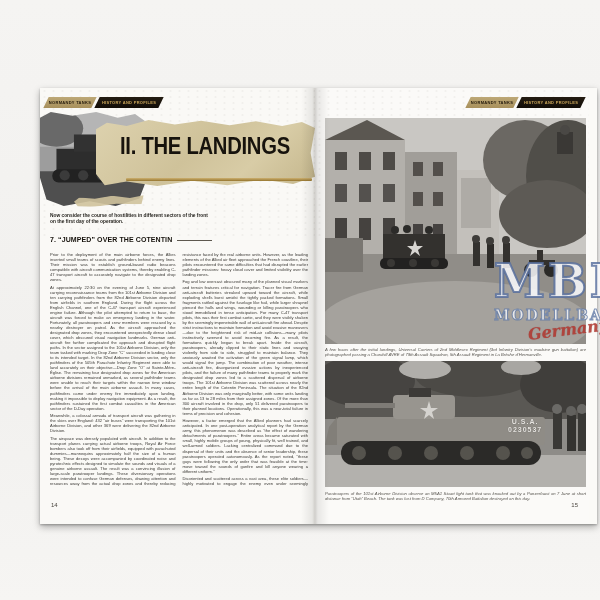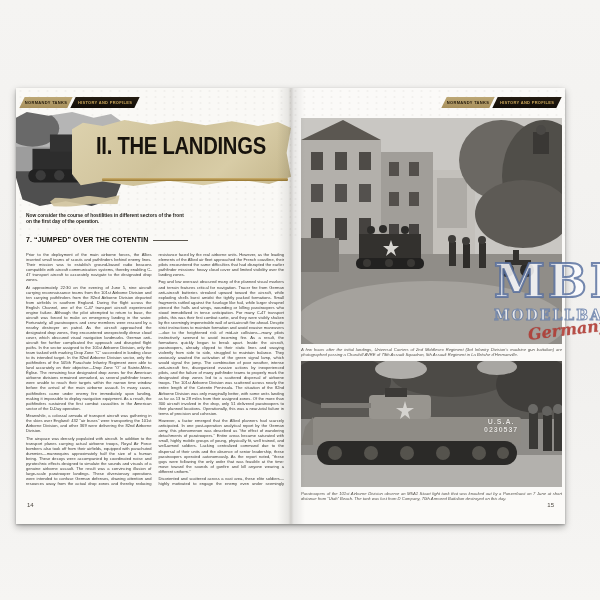--- a/index.html
+++ b/index.html
@@ -3,23 +3,24 @@
 <meta charset="utf-8">
 <style>
   html,body{margin:0;padding:0;}
   body{
     width:600px;height:600px;position:relative;overflow:hidden;
     background:linear-gradient(180deg,#f5f4f2 0%,#f1f0ee 60%,#f6f5f3 100%);
     font-family:"Liberation Sans", sans-serif;
     -webkit-font-smoothing:antialiased;
   }
   .book{
-    position:absolute;left:16px;top:88px;width:549px;height:436px;
+    position:absolute;left:40px;top:88px;width:549px;height:436px;
     background:#fbfaf7;
     box-shadow:0 3px 7px rgba(0,0,0,.30),0 1px 2px rgba(0,0,0,.25);
+    padding-left:8px;
   }
   .page{position:absolute;top:0;height:436px;overflow:hidden;}
   .page.left{left:0;width:275px;background:#faf9f6;}
   .page.right{left:275px;width:274px;background:#fbfaf8;}
   .speckle{
     position:absolute;left:0;top:0;right:0;height:150px;pointer-events:none;
     background-image:radial-gradient(rgba(90,85,75,.10) 1px, transparent 1.4px);
     background-size:9px 6px;opacity:.55;
   }
   .gutter{

